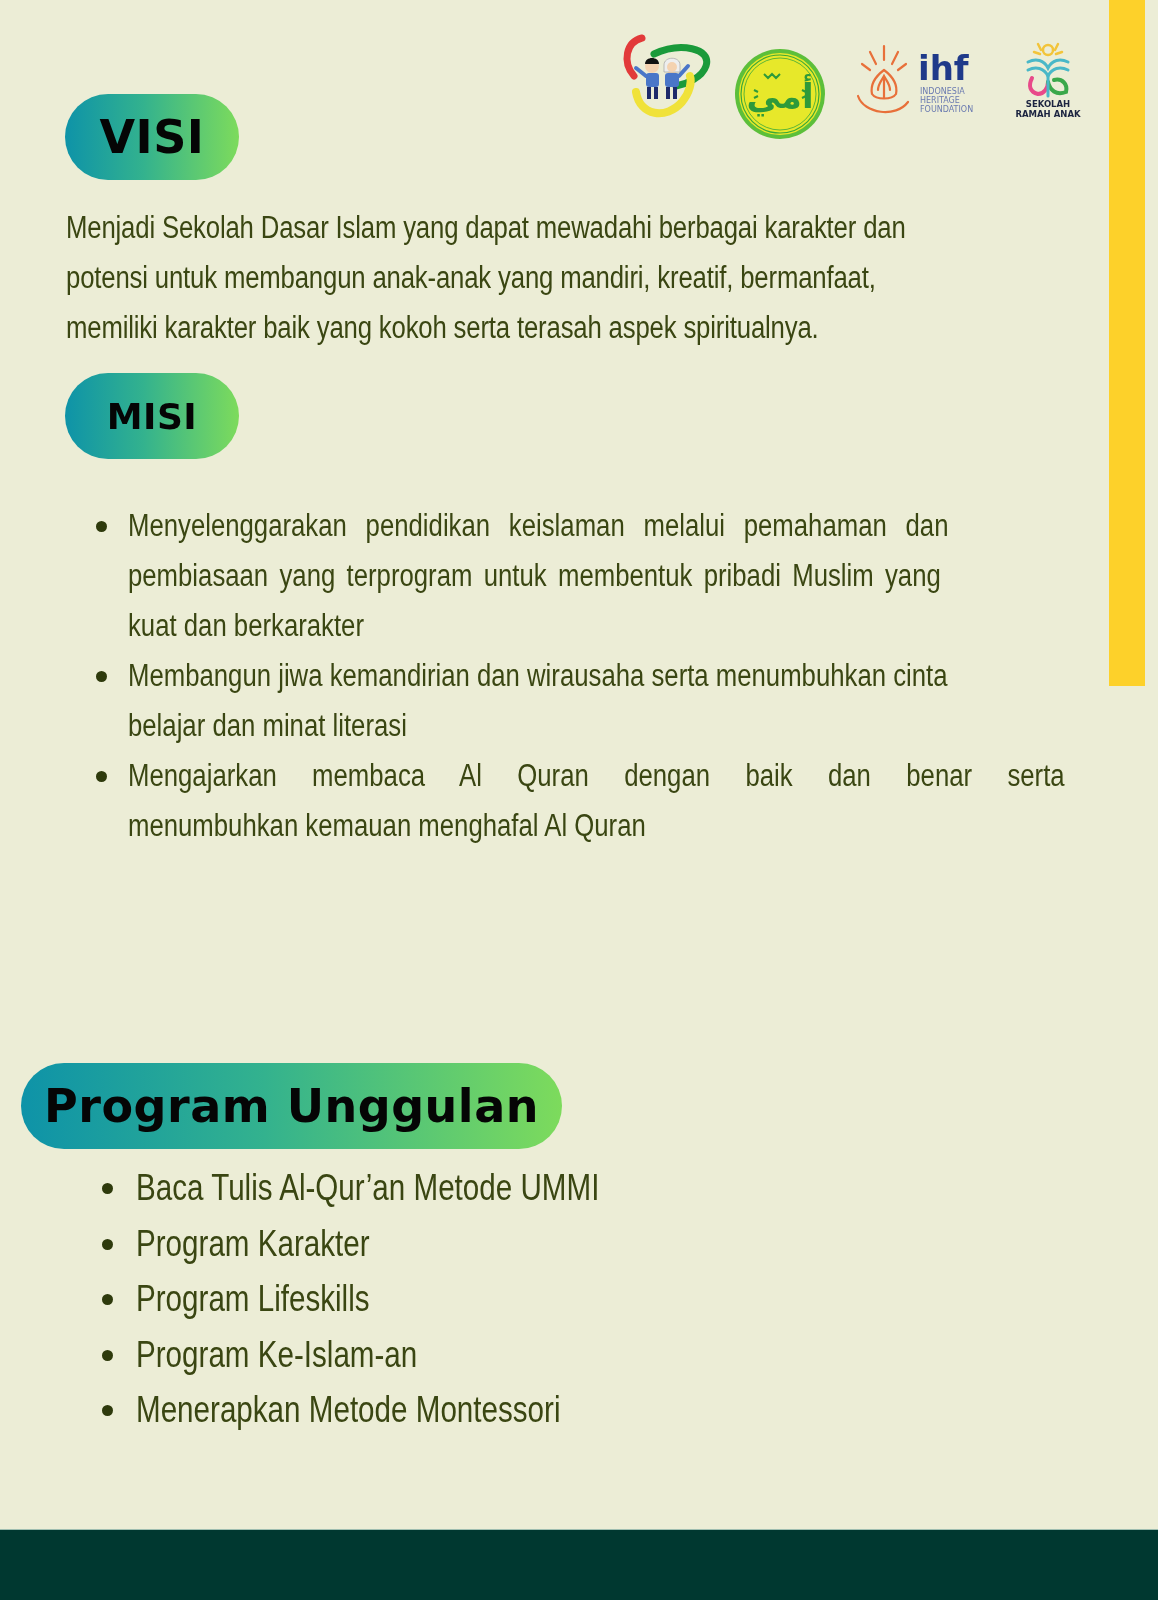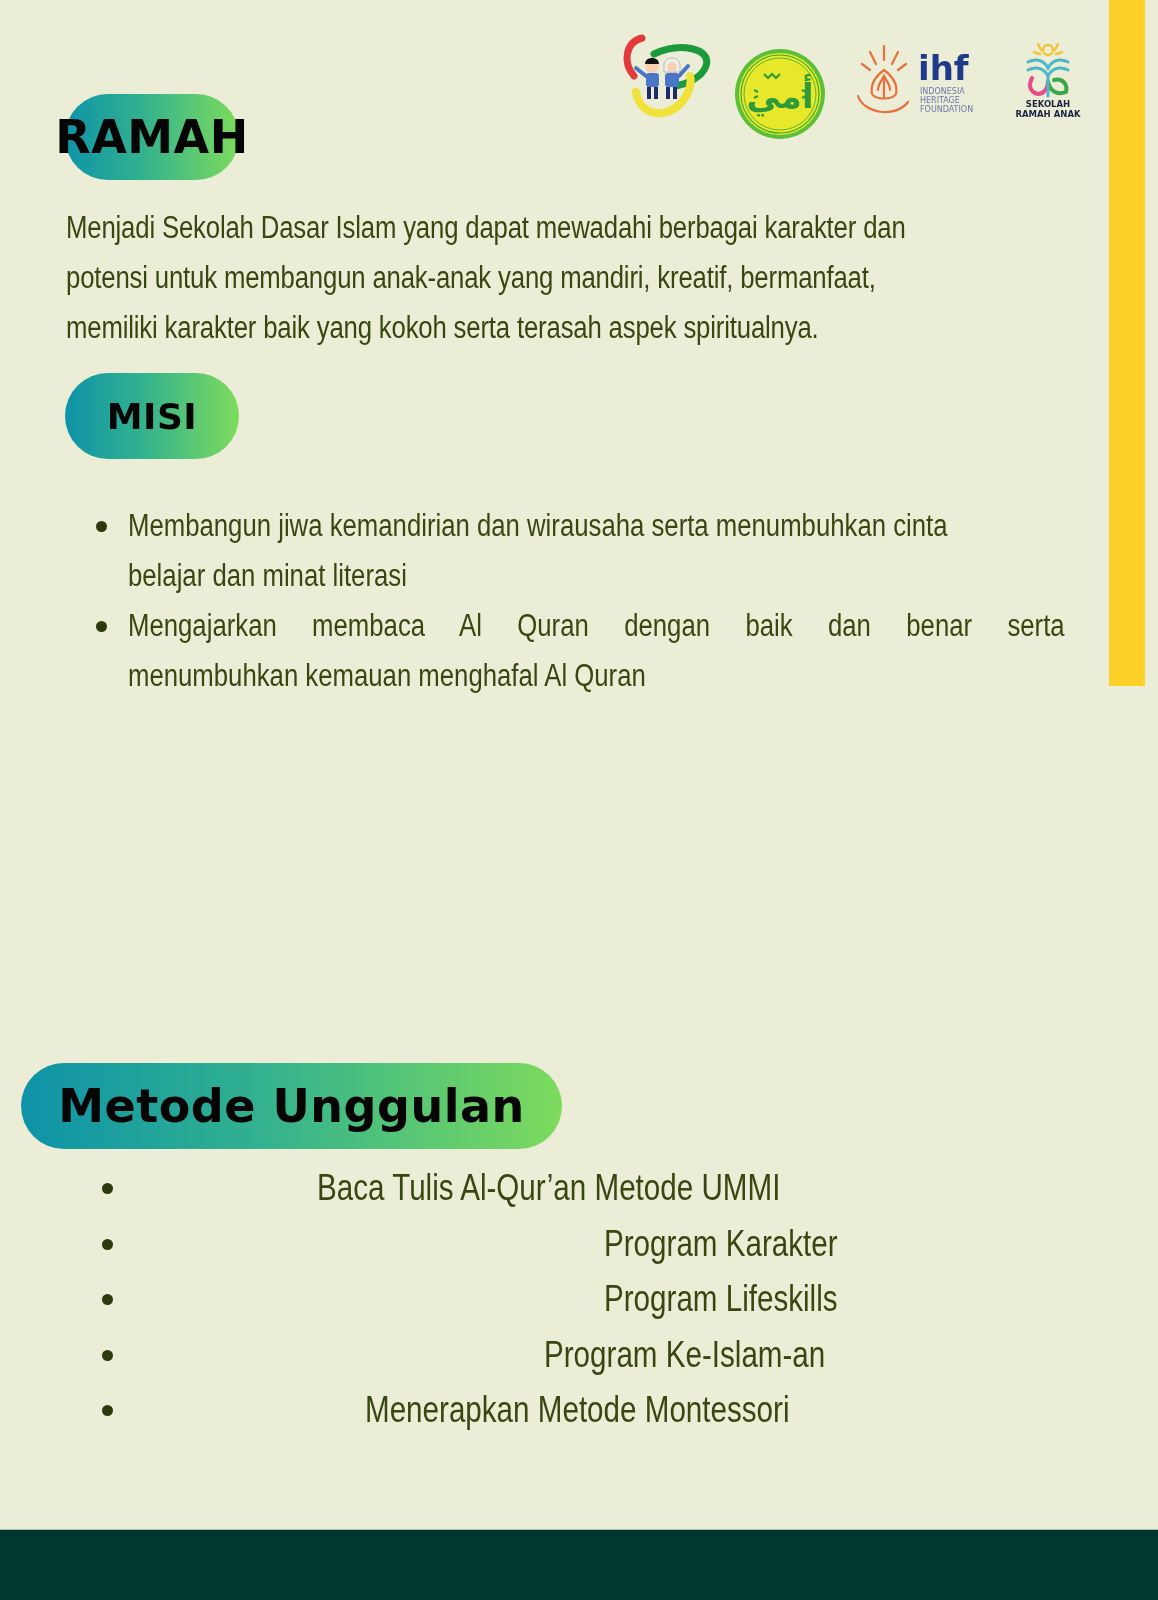--- a/index.html
+++ b/index.html
@@ -71,21 +71,20 @@
     .prog-list {
       position: absolute; left: 96px; top: 1160px; width: 800px;
       list-style: none;
     }
     .prog-item {
       position: relative;
       padding-left: 40px;
       font-size: 37px;
       line-height: 55.5px;
       white-space: nowrap;
-      text-align: right;
     }
     .prog-item .bullet {
       position: absolute; left: 6px; top: 23px;
       width: 11px; height: 11px; border-radius: 50%;
       background: #2e3a0c;
     }
     .prog-item .txt { display: inline-block; transform: scaleX(0.80); transform-origin: left top; }
   </style>
 </head>
 <body>
@@ -154,50 +153,58 @@
         <path d="M40 44 C42 52 48 58 58 54 C60 46 54 40 46 42" stroke="#3aa84a" stroke-width="4"></path>
         <path d="M40 38 L40 58" stroke="#4ab8c8" stroke-width="3"></path>
       </g>
       <text x="40" y="69" text-anchor="middle" font-family="DejaVu Sans, sans-serif" font-size="8.5" font-weight="bold" fill="#1c2440">SEKOLAH</text>
       <text x="40" y="79" text-anchor="middle" font-family="DejaVu Sans, sans-serif" font-size="8.5" font-weight="bold" fill="#1c2440">RAMAH ANAK</text>
     </svg>
   </div>
 </div>
 
 <div class="pill pill-visi">
-  <span>RAMAH</span>
+  <span>VISI</span>
 </div>
 <div class="visi-text">
   <span class="line">Menjadi Sekolah Dasar Islam yang dapat mewadahi berbagai karakter dan</span>
   <span class="line">potensi untuk membangun anak-anak yang mandiri, kreatif, bermanfaat,</span>
   <span class="line">memiliki karakter baik yang kokoh serta terasah aspek spiritualnya.</span>
 </div>
 
 <div class="pill pill-misi">
   <span>MISI</span>
 </div>
 <ul class="misi-list">
   <li class="misi-item">
     <span class="bullet"></span>
     <span class="lines">
+      <span class="ln" style="word-spacing:14px;">Menyelenggarakan pendidikan keislaman melalui pemahaman dan</span>
+      <span class="ln" style="word-spacing:5px;">pembiasaan yang terprogram untuk membentuk pribadi Muslim yang</span>
+      <span class="ln">kuat dan berkarakter</span>
+    </span>
+  </li>
+  <li class="misi-item">
+    <span class="bullet"></span>
+    <span class="lines">
       <span class="ln">Membangun jiwa kemandirian dan wirausaha serta menumbuhkan cinta</span>
       <span class="ln">belajar dan minat literasi</span>
     </span>
   </li>
   <li class="misi-item">
     <span class="bullet"></span>
     <span class="lines">
       <span class="ln" style="word-spacing:34px;">Mengajarkan membaca Al Quran dengan baik dan benar serta</span>
       <span class="ln">menumbuhkan kemauan menghafal Al Quran</span>
     </span>
   </li>
 </ul>
 
 <div class="pill pill-program">
-  <span>Metode Unggulan</span>
+  <span>Program Unggulan</span>
 </div>
 <ul class="prog-list">
   <li class="prog-item">
     <span class="bullet"></span>
     <span class="txt">Baca Tulis Al-Qur’an Metode UMMI</span>
   </li>
   <li class="prog-item">
     <span class="bullet"></span>
     <span class="txt">Program Karakter</span>
   </li>

